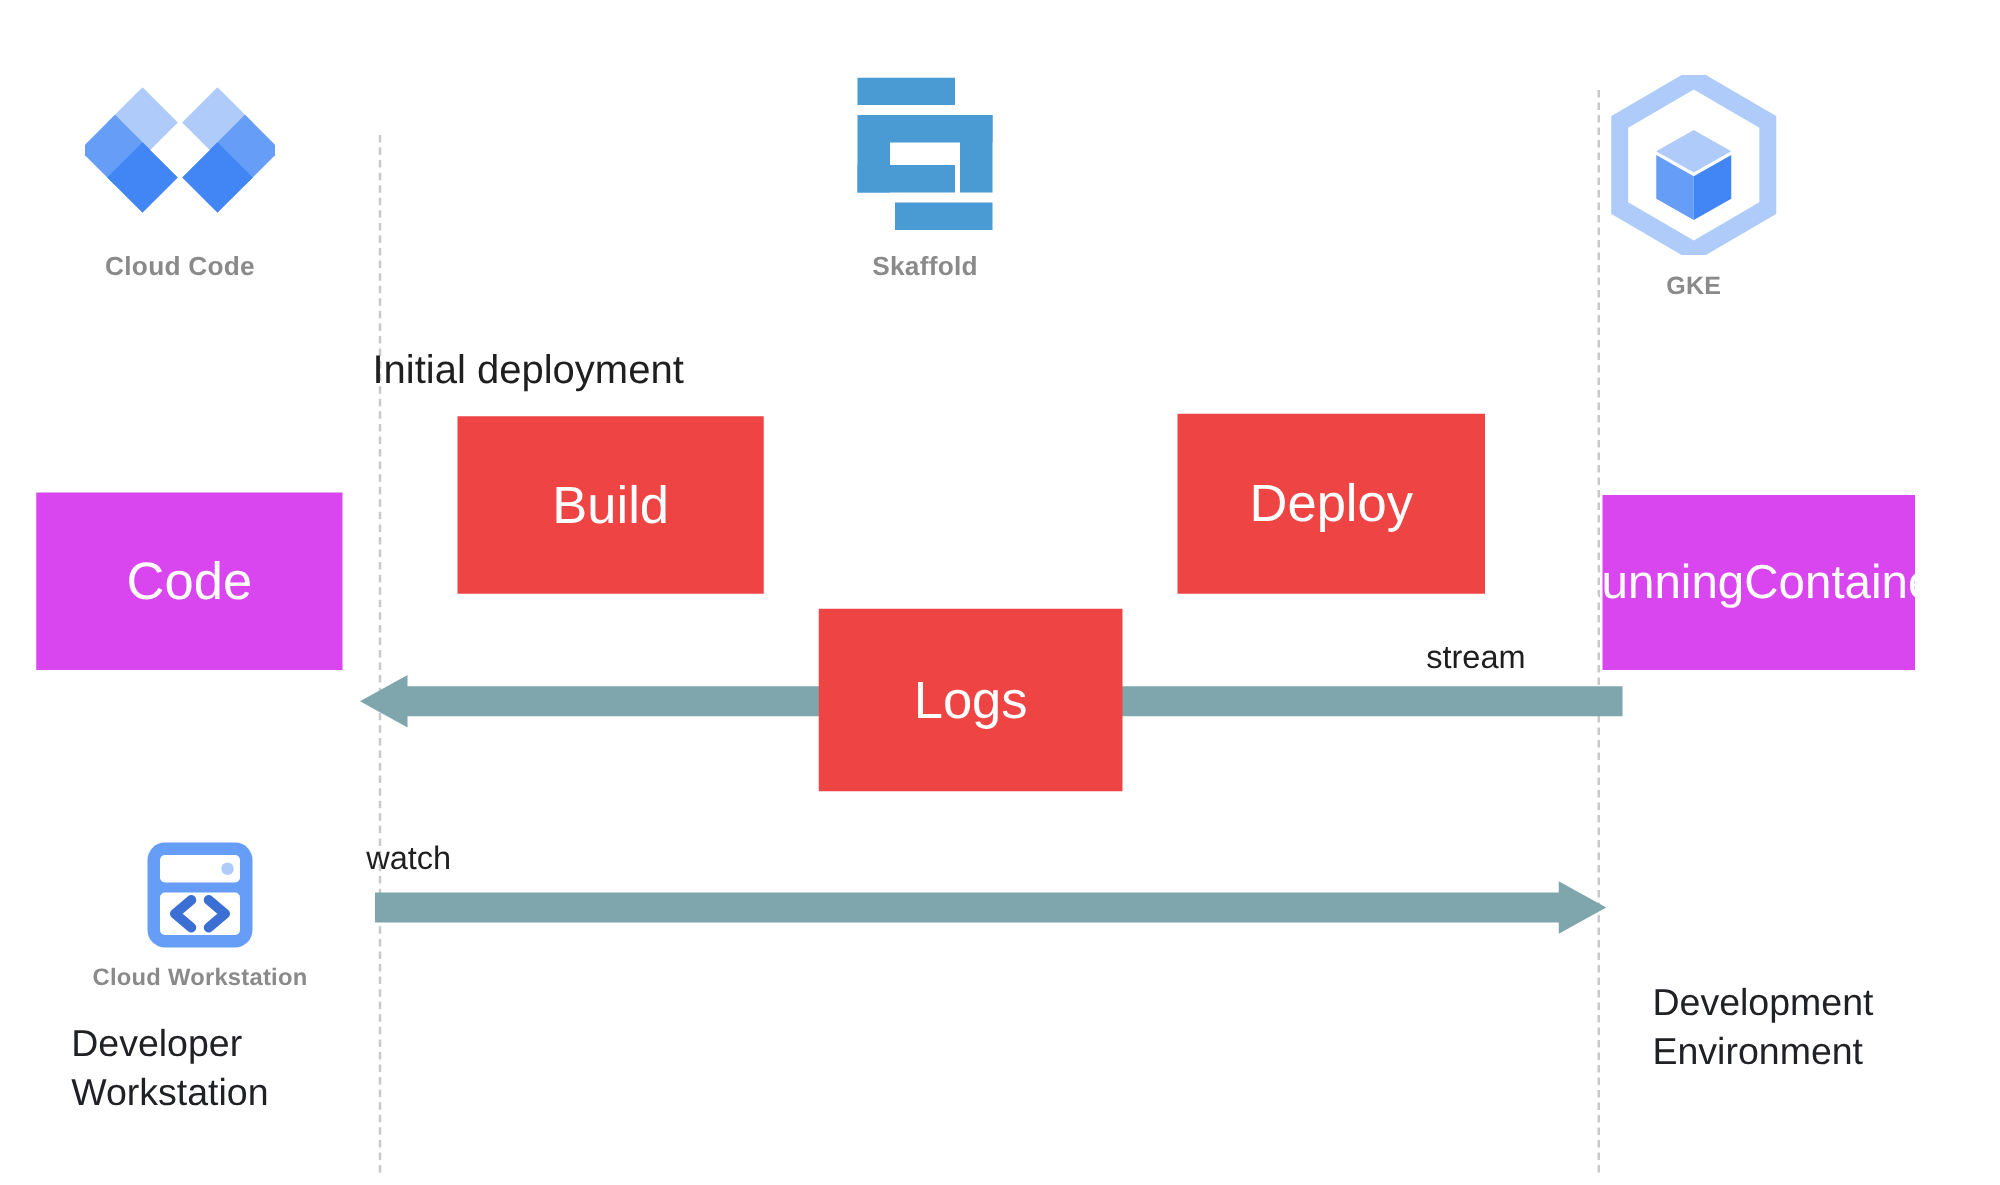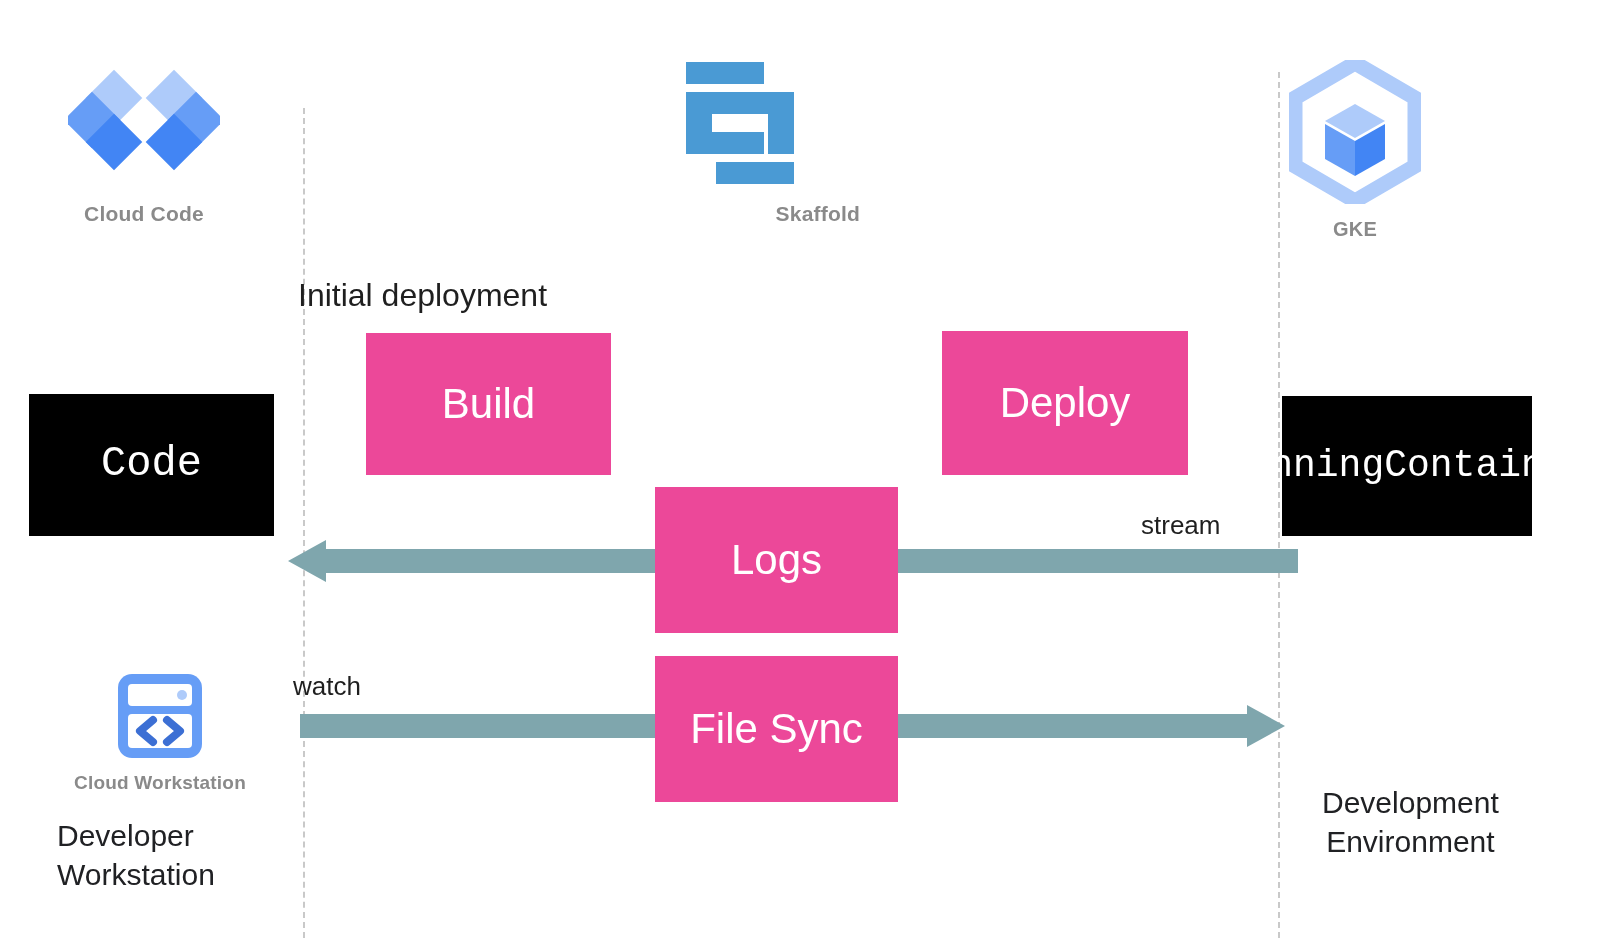--- a/index.html
+++ b/index.html
@@ -35,21 +35,21 @@
     text-align: center;
   }
   .logo-caption {
     font-weight: bold;
     color: #8a8a8a;
     letter-spacing: 0.2px;
     white-space: nowrap;
   }
 
   #logo-cloudcode  { left: 24px;   top: 68px;  width: 240px; }
-  #logo-skaffold   { left: 620px;  top: 62px;  width: 240px; text-align: right; }
+  #logo-skaffold   { left: 620px;  top: 62px;  width: 240px; }
   #logo-gke        { left: 1240px; top: 60px;  width: 230px; }
 
   #logo-cloudcode .logo-caption { font-size: 21px; margin-top: 18px; }
   #logo-skaffold  .logo-caption { font-size: 21px; margin-top: 18px; }
   #logo-gke       .logo-caption { font-size: 20px; margin-top: 14px; }
 
   .logo-art { display: block; margin: 0 auto; }
 
   
   #icon-workstation-wrap {
@@ -67,22 +67,22 @@
   
   .node-box {
     position: absolute;
     display: flex;
     align-items: center;
     justify-content: center;
     text-align: center;
     color: #ffffff;
     line-height: 1.12;
   }
-  .teal { background: #ec4899; }
-  .blue { background: #000000; font-family: Liberation Mono, monospace; }
+  .teal { background: #ef4444; }
+  .blue { background: #d946ef; }
 
   
   #box-build     { left: 366px; top: 333px; width: 245px; height: 142px; font-size: 42px; }
   #box-unit-test { left: 655px; top: 333px; width: 243px; height: 142px; font-size: 42px; }
   #box-deploy    { left: 942px; top: 331px; width: 246px; height: 144px; font-size: 42px; }
   #box-logs      { left: 655px; top: 487px; width: 243px; height: 146px; font-size: 42px; z-index: 5; }
   #box-file-sync { left: 655px; top: 656px; width: 243px; height: 146px; font-size: 42px; z-index: 5; }
 
   
   #box-code {
@@ -113,21 +113,21 @@
   #label-watch              { left: 293px;  top: 671px; font-size: 26px; }
 
   .env-label {
     position: absolute;
     color: #202124;
     font-size: 30px;
     line-height: 1.3;
     white-space: nowrap;
   }
   #label-developer-workstation { left: 57px;   top: 816px; }
-  #label-development-env       { left: 1322px; top: 783px; text-align: center; }
+  #label-development-env       { left: 1322px; top: 783px; }
 </style>
 </head>
 <body>
 
 <div id="stage">
 
   <div id="dash-left" class="dash-line"></div>
   <div id="dash-right" class="dash-line"></div>
 
   <div id="logo-cloudcode" class="logo-block">
@@ -198,23 +198,20 @@
 
 
   <div id="box-deploy" class="node-box teal">
     <span>Deploy</span>
   </div>
 
   <div id="box-logs" class="node-box teal">
     <span>Logs</span>
   </div>
 
-  <div id="box-file-sync" class="node-box teal">
-    <span>File Sync</span>
-  </div>
 
   <div id="box-code" class="node-box blue">
     <span>Code</span>
   </div>
 
   <div id="box-running-container" class="node-box blue">
     <span class="line">Running</span>
     <span class="line">Container</span>
   </div>
 

